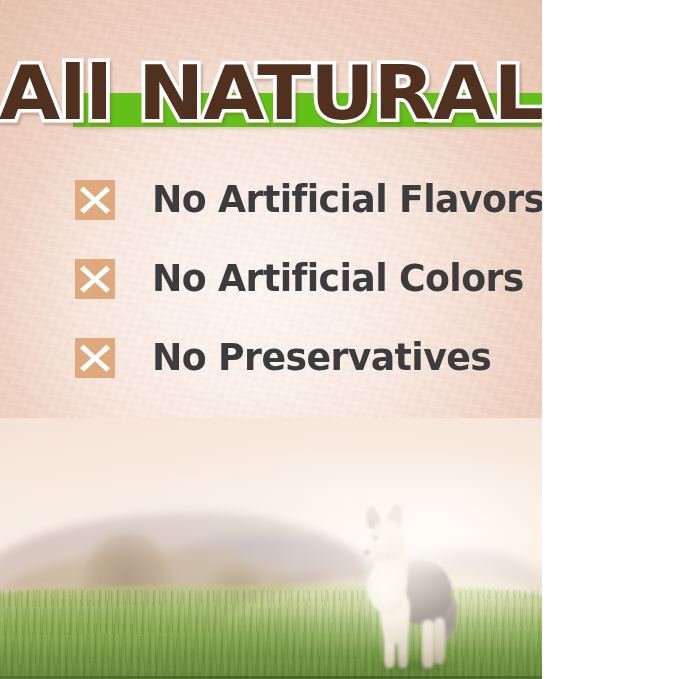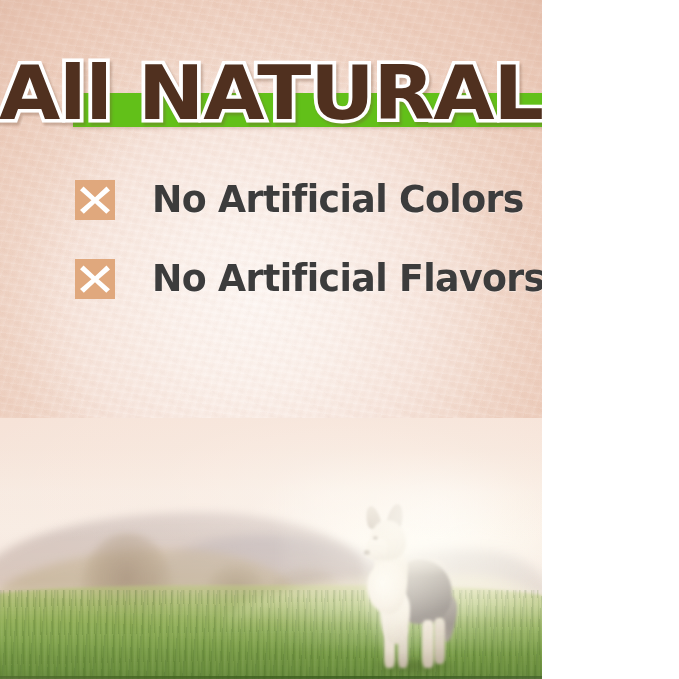--- a/index.html
+++ b/index.html
@@ -479,28 +479,36 @@
   </div>
 
   <div class="claims">
 
     <div class="claim-row">
       <div class="claim-x">
         <svg width="40" height="40" viewBox="0 0 40 40" aria-hidden="true">
           <path d="M8.5 6.5 L20 17.2 L31.5 6.5 L35 10.4 L23.6 20.2 L35 30.2 L31.3 33.8 L20 23.2 L8.8 33.8 L5 30.1 L16.4 20.2 L5 10.3 Z" fill="#ffffff"></path>
         </svg>
       </div>
-      <div class="claim-label">No Artificial Colors</div>
+      <div class="claim-label">No Artificial Flavors</div>
     </div>
 
     <div class="claim-row">
       <div class="claim-x">
         <svg width="40" height="40" viewBox="0 0 40 40" aria-hidden="true">
           <path d="M8.5 6.5 L20 17.2 L31.5 6.5 L35 10.4 L23.6 20.2 L35 30.2 L31.3 33.8 L20 23.2 L8.8 33.8 L5 30.1 L16.4 20.2 L5 10.3 Z" fill="#ffffff"></path>
         </svg>
       </div>
-      <div class="claim-label">No Artificial Flavors</div>
+      <div class="claim-label">No Artificial Colors</div>
     </div>
 
+    <div class="claim-row">
+      <div class="claim-x">
+        <svg width="40" height="40" viewBox="0 0 40 40" aria-hidden="true">
+          <path d="M8.5 6.5 L20 17.2 L31.5 6.5 L35 10.4 L23.6 20.2 L35 30.2 L31.3 33.8 L20 23.2 L8.8 33.8 L5 30.1 L16.4 20.2 L5 10.3 Z" fill="#ffffff"></path>
+        </svg>
+      </div>
+      <div class="claim-label">No Preservatives</div>
+    </div>
 
 
   </div>
 </div>
 
 </body></html>

